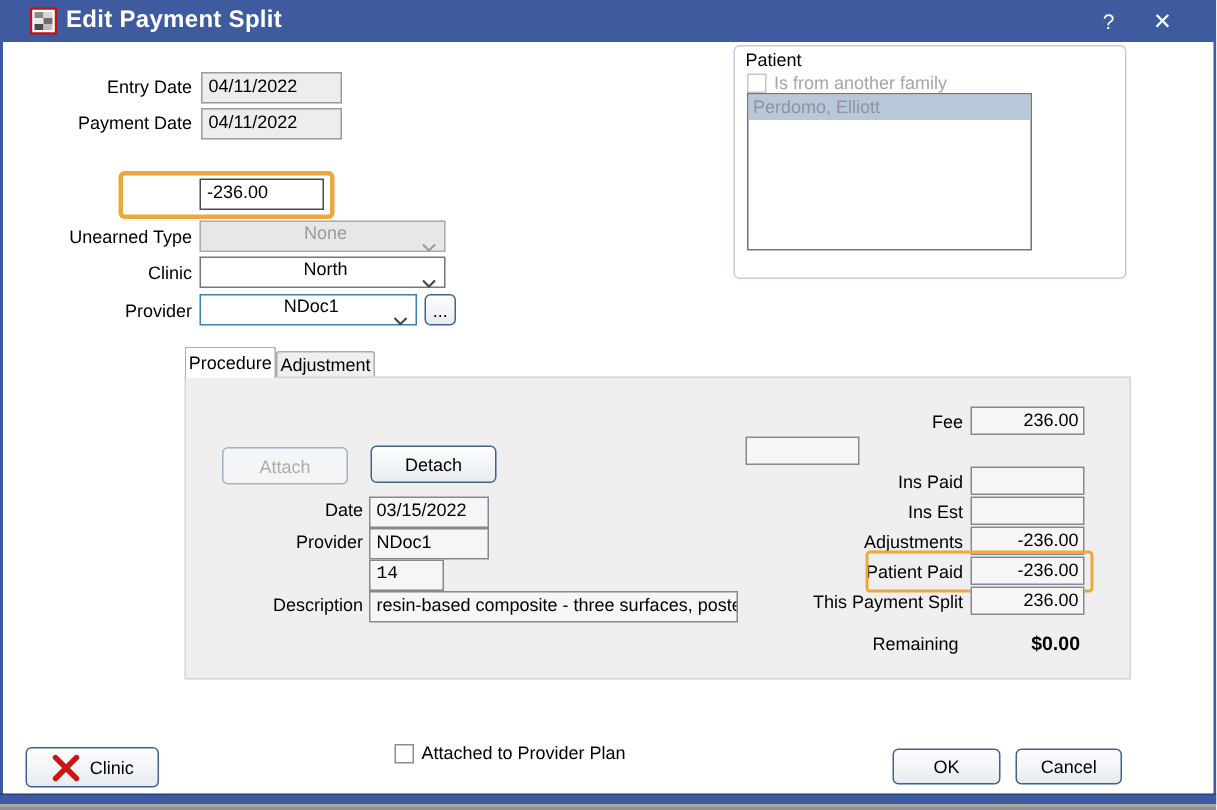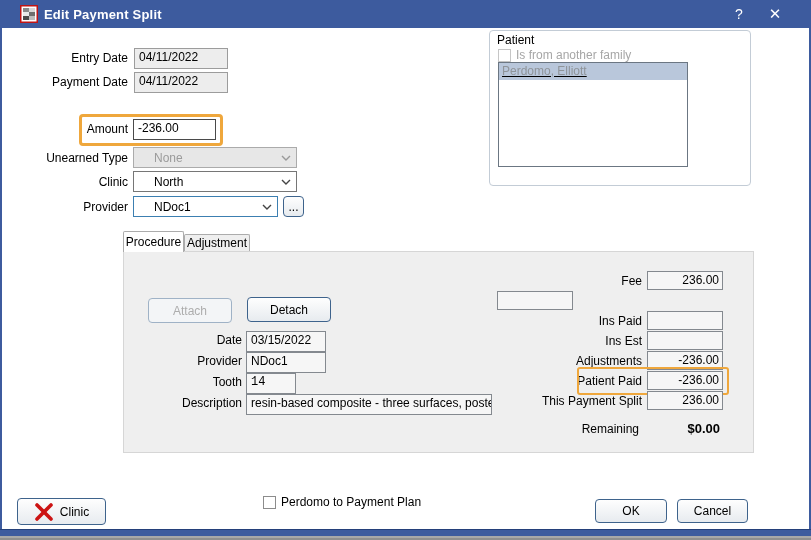--- a/index.html
+++ b/index.html
@@ -1,55 +1,55 @@
 <!DOCTYPE html>
 <html><head>
 <meta charset="utf-8">
 <style>
   html,body{margin:0;padding:0;background:#fff;}
   body{font-family:"Liberation Sans", sans-serif;font-size:12px;color:#000;}
   .dlg{position:relative;width:811px;height:540px;background:#fff;overflow:hidden;}
 
   
   .titlebar{position:absolute;left:0;top:0;width:811px;height:28px;background:#3D5B9E;display:flex;align-items:center;}
-  .titlebar .title{color:#fff;font-weight:bold;font-size:13px;margin-left:6px;letter-spacing:.2px;}
+  .titlebar .title{color:#fff;font-weight:bold;font-size:16px;margin-left:6px;letter-spacing:.2px;}
   .app-icon{margin-left:20px;width:18px;height:18px;display:inline-block;}
   .cap-btn{position:absolute;top:0;width:34px;height:28px;color:#fff;display:flex;align-items:center;justify-content:center;font-size:14px;cursor:default;}
   .edge{position:absolute;background:#3D5B9E;}
   .strip{position:absolute;left:0;width:811px;}
 
   
   .llbl{position:absolute;left:0;width:128px;text-align:right;line-height:20px;white-space:nowrap;}
   .plbl{position:absolute;left:122px;width:120px;text-align:right;line-height:19px;white-space:nowrap;}
 
   
   .tb{position:absolute;border:1px solid #9C9C9C;background:#EDEDED;line-height:17px;padding:0 0 0 4px;white-space:nowrap;overflow:hidden;}
   .tb.white{background:#fff;border-color:#4A4A4A;}
   .tb.ro{background:#F6F6F6;border-color:#84898F;}
 
   
-  .combo{position:absolute;border:1px solid #767676;background:#fff;display:flex;align-items:center;padding-left:20px;box-sizing:border-box;}
+  .combo{position:absolute;border:1px solid #767676;background:#fff;display:flex;align-items:center;padding-left:4px;box-sizing:border-box;flex-direction:column;}
   .combo .arrow{margin-left:auto;margin-right:5px;display:flex;}
   .combo.disabled{background:#E7E7E7;color:#9B9B9B;border-color:#ABABAB;}
   .combo.focus{border-color:#3C7FB1;}
 
   
   .btn{position:absolute;border:1px solid #3E638C;border-radius:4px;background:linear-gradient(#FEFEFE,#E7EBEF);display:flex;align-items:center;justify-content:center;box-sizing:border-box;cursor:default;}
   .btn.disabled{border-color:#9FB2C6;color:#ADADAD;background:#F3F5F7;}
 
   
   .hl-rect{position:absolute;border:3px solid #EFA73C;border-radius:4px;pointer-events:none;}
   .hl-rect.thin{border-width:2px;border-radius:3px;}
 
   
   .groupbox{position:absolute;left:489px;top:30px;width:262px;height:156px;border:1px solid #C3CCD6;border-radius:4px;box-sizing:border-box;}
   .groupbox .gb-title{position:absolute;left:7px;top:1px;line-height:16px;}
   .cb{position:absolute;width:13px;height:13px;border:1px solid #8C8C8C;background:#fff;box-sizing:border-box;}
   .cb.disabled{border-color:#C6C6C6;}
-  .listbox{position:absolute;left:8px;top:31px;width:190px;height:105px;background:#fff;border:1px solid #6B7682;box-sizing:border-box;overflow:hidden;text-decoration:underline;}
+  .listbox{position:absolute;left:8px;top:31px;width:190px;height:105px;background:#fff;border:1px solid #6B7682;box-sizing:border-box;overflow:hidden;}
   .list-item.selected{background:#B9C7DB;color:#8F9499;}
   .list-item{height:17px;line-height:17px;padding-left:3px;white-space:nowrap;}
 
   
   .tab{position:absolute;border:1px solid #ACACAC;border-bottom:none;box-sizing:border-box;text-align:center;}
   .tab.active{left:123px;top:231px;width:61px;height:21px;background:#fff;line-height:20px;z-index:2;border-radius:2px 2px 0 0;}
   .tab.inactive{left:184px;top:234px;width:66px;height:18px;background:#EFEFEF;line-height:17px;border-radius:2px 2px 0 0;}
   .tabpanel{position:absolute;left:123px;top:251px;width:631px;height:202px;background:#EFEFEF;border:1px solid #D6D6D6;box-sizing:border-box;}
 
   
@@ -82,21 +82,20 @@
     <span class="cap-btn" style="left:758px;font-size:15px;">✕</span>
   </div>
 
   <div class="llbl" style="top:48px;">Entry Date</div>
   <div class="tb" style="left:134px;top:48px;width:88px;height:19px;">04/11/2022</div>
 
   <div class="llbl" style="top:72px;">Payment Date</div>
   <div class="tb" style="left:134px;top:72px;width:88px;height:19px;">04/11/2022</div>
 
   <div class="hl-rect" style="left:79px;top:114px;width:138px;height:26px;"></div>
-  <div class="llbl" style="top:119px;">Amount</div>
   <div class="tb white" style="left:133px;top:119px;width:77px;height:19px;">-236.00</div>
 
   <div class="llbl" style="top:148px;">Unearned Type</div>
   <div class="combo disabled" style="left:133px;top:147px;width:164px;height:21px;">
     <span>None</span>
     <span class="arrow">
       <svg width="10" height="6">
           <polyline points="1,1 5,5 9,1" fill="none" stroke="#9A9A9A" stroke-width="1.4"></polyline>
         </svg>
     </span>
@@ -138,21 +137,20 @@
 
   <div class="btn disabled" style="left:148px;top:298px;width:84px;height:25px;">Attach</div>
   <div class="btn" style="left:247px;top:297px;width:84px;height:25px;">Detach</div>
 
   <div class="plbl" style="top:331px;">Date</div>
   <div class="tb ro" style="left:246px;top:331px;width:74px;height:19px;">03/15/2022</div>
 
   <div class="plbl" style="top:352px;">Provider</div>
   <div class="tb ro" style="left:246px;top:352px;width:74px;height:19px;">NDoc1</div>
 
-  <div class="plbl" style="top:373px;">Tooth</div>
   <div class="tb ro" style="left:246px;top:373px;width:44px;height:19px;font-family:Liberation Mono, monospace;">14</div>
 
   <div class="plbl" style="top:394px;">Description</div>
   <div class="tb ro" style="left:246px;top:394px;width:240px;height:19px;">resin-based composite - three surfaces, posterior</div>
 
   <div class="amt-row" style="top:271px;">
     <span class="amt-lbl">Fee</span>
     <div class="amt-box">236.00</div>
   </div>
   <div class="amt-row" style="top:291px;">
@@ -189,21 +187,21 @@
     <span style="display:flex;">
       <svg width="20" height="20" viewBox="0 0 20 20">
         <line x1="3" y1="3" x2="17" y2="17" stroke="#CC1414" stroke-width="3.6" stroke-linecap="round"></line>
         <line x1="17" y1="3" x2="3" y2="17" stroke="#CC1414" stroke-width="3.6" stroke-linecap="round"></line>
       </svg>
     </span>
     <span>Clinic</span>
   </div>
 
   <div class="cb" style="left:263px;top:496px;"></div>
-  <div class="footer-cb-label">Perdomo to Payment Plan</div>
+  <div class="footer-cb-label">Attached to Provider Plan</div>
 
   <div class="btn" style="left:595px;top:499px;width:72px;height:24px;">OK</div>
   <div class="btn" style="left:677px;top:499px;width:71px;height:24px;">Cancel</div>
 
   <div class="edge" style="left:0;top:28px;width:2px;height:509px;"></div>
   <div class="edge" style="left:809px;top:28px;width:2px;height:509px;"></div>
   <div class="strip" style="top:529px;height:1px;background:#24407A;"></div>
   <div class="strip" style="top:530px;height:6px;background:#3D5B9E;"></div>
   <div class="strip" style="top:536px;height:2px;background:#A8A8A8;"></div>
   <div class="strip" style="top:538px;height:2px;background:#8F8F8F;"></div>

